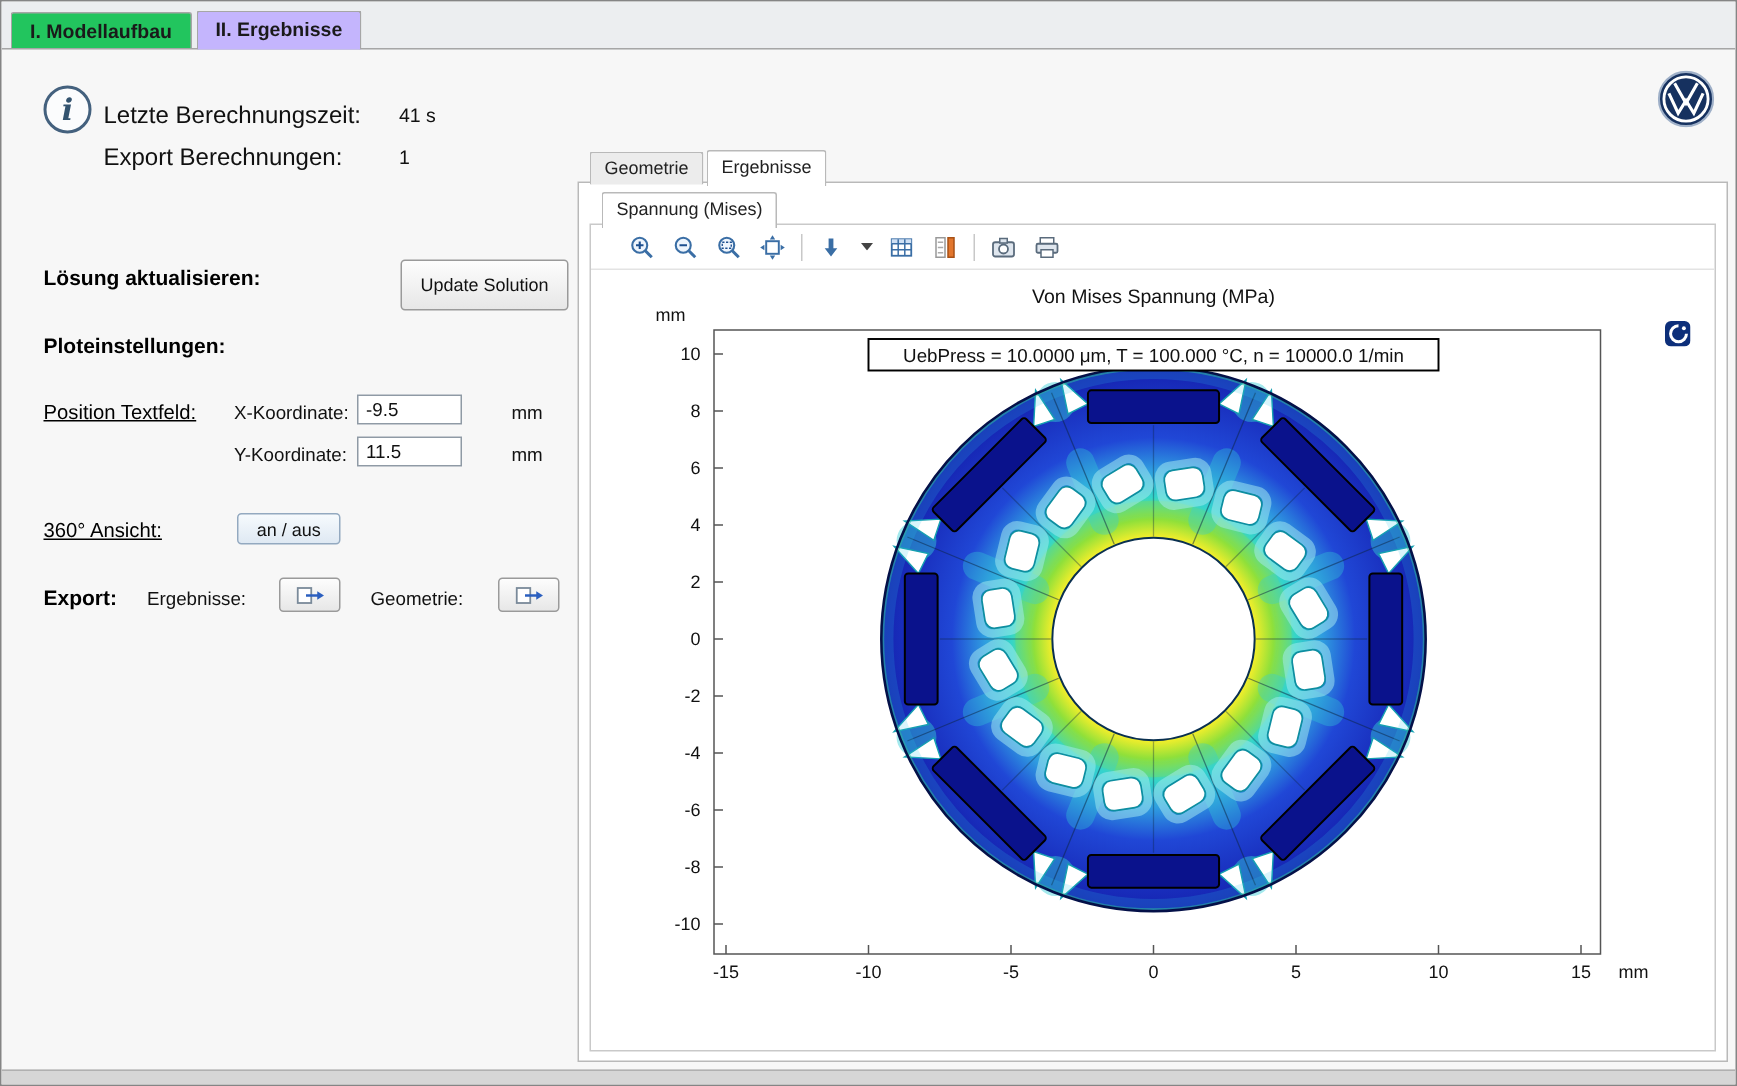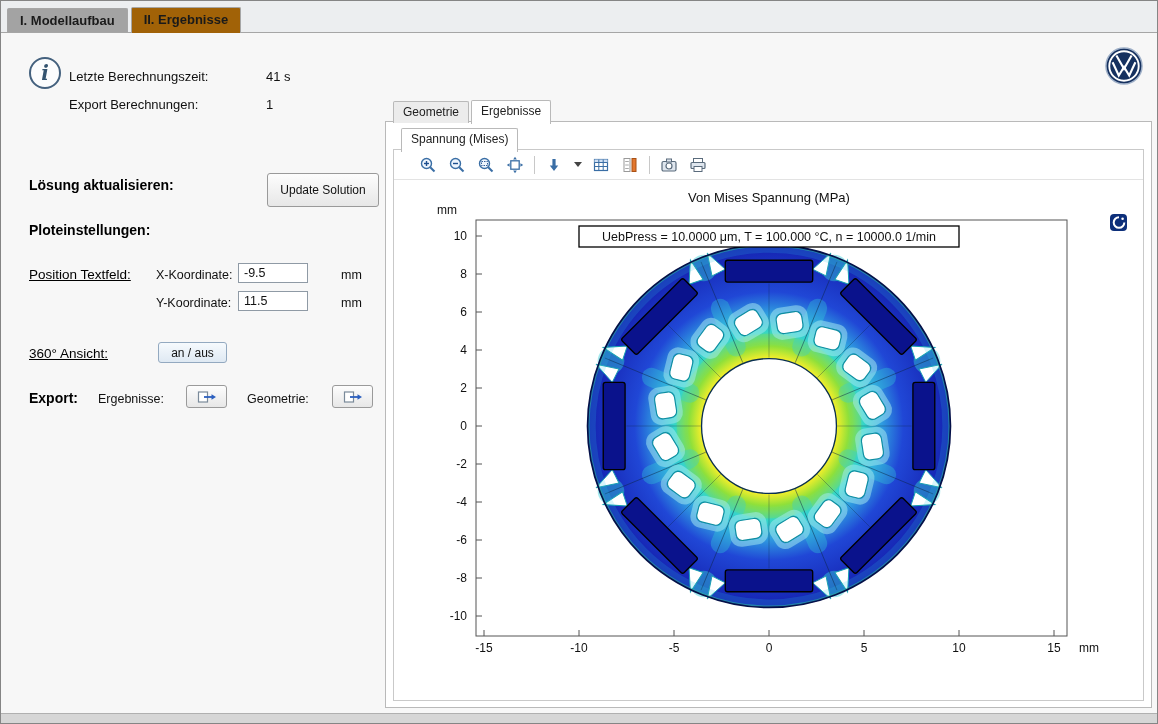--- a/index.html
+++ b/index.html
@@ -4,28 +4,28 @@
 <style>
   * { margin:0; padding:0; box-sizing:border-box; }
   body { background:#ffffff; font-family:"Liberation Sans", sans-serif; }
   .app { position:relative; width:1158px; height:724px; background:#f7f7f7;
          border:1px solid #858585; overflow:hidden; }
 
   
   .tabbar { position:absolute; top:0; left:0; right:0; height:32px; background:#eceef0;
             border-bottom:1px solid #a6a6a6; display:flex; align-items:flex-end;
             padding-left:6px; gap:3px; }
-  .tab { background:#a3a3a3; border:1px solid #a6a6a6; border-bottom:none;
+  .tab { background:#22c55e; border:1px solid #a6a6a6; border-bottom:none;
          padding:4px 12px 4px; font-weight:bold; font-size:13px; color:#1a1a1a;
          border-radius:2px 2px 0 0; cursor:default; }
-  .tab.active { background:#a16207; margin-bottom:-1px; padding-bottom:6px; position:relative; }
+  .tab.active { background:#c4b5fd; margin-bottom:-1px; padding-bottom:6px; position:relative; }
 
   
   .abs { position:absolute; }
-  .lbl { font-size:13px; color:#111; }
+  .lbl { font-size:16px; color:#111; }
   .small-lbl { font-size:12.5px; color:#111; }
   .h { font-size:14px; font-weight:bold; color:#000; }
   .ulbl { font-size:13.5px; color:#000; text-decoration:underline; }
   .val { font-size:13px; color:#111; }
 
   .info-icon { left:28px; top:56px; width:32px; height:32px; border-radius:50%;
                border:2px solid #44617e; color:#33536f; display:flex; align-items:center;
                justify-content:center; font:italic bold 20px "DejaVu Serif", serif; background:#fbfcfd; }
 
   .btn { border:1px solid #9a9a9a; border-radius:3px; background:linear-gradient(#fdfdfd,#e7e7e7);

